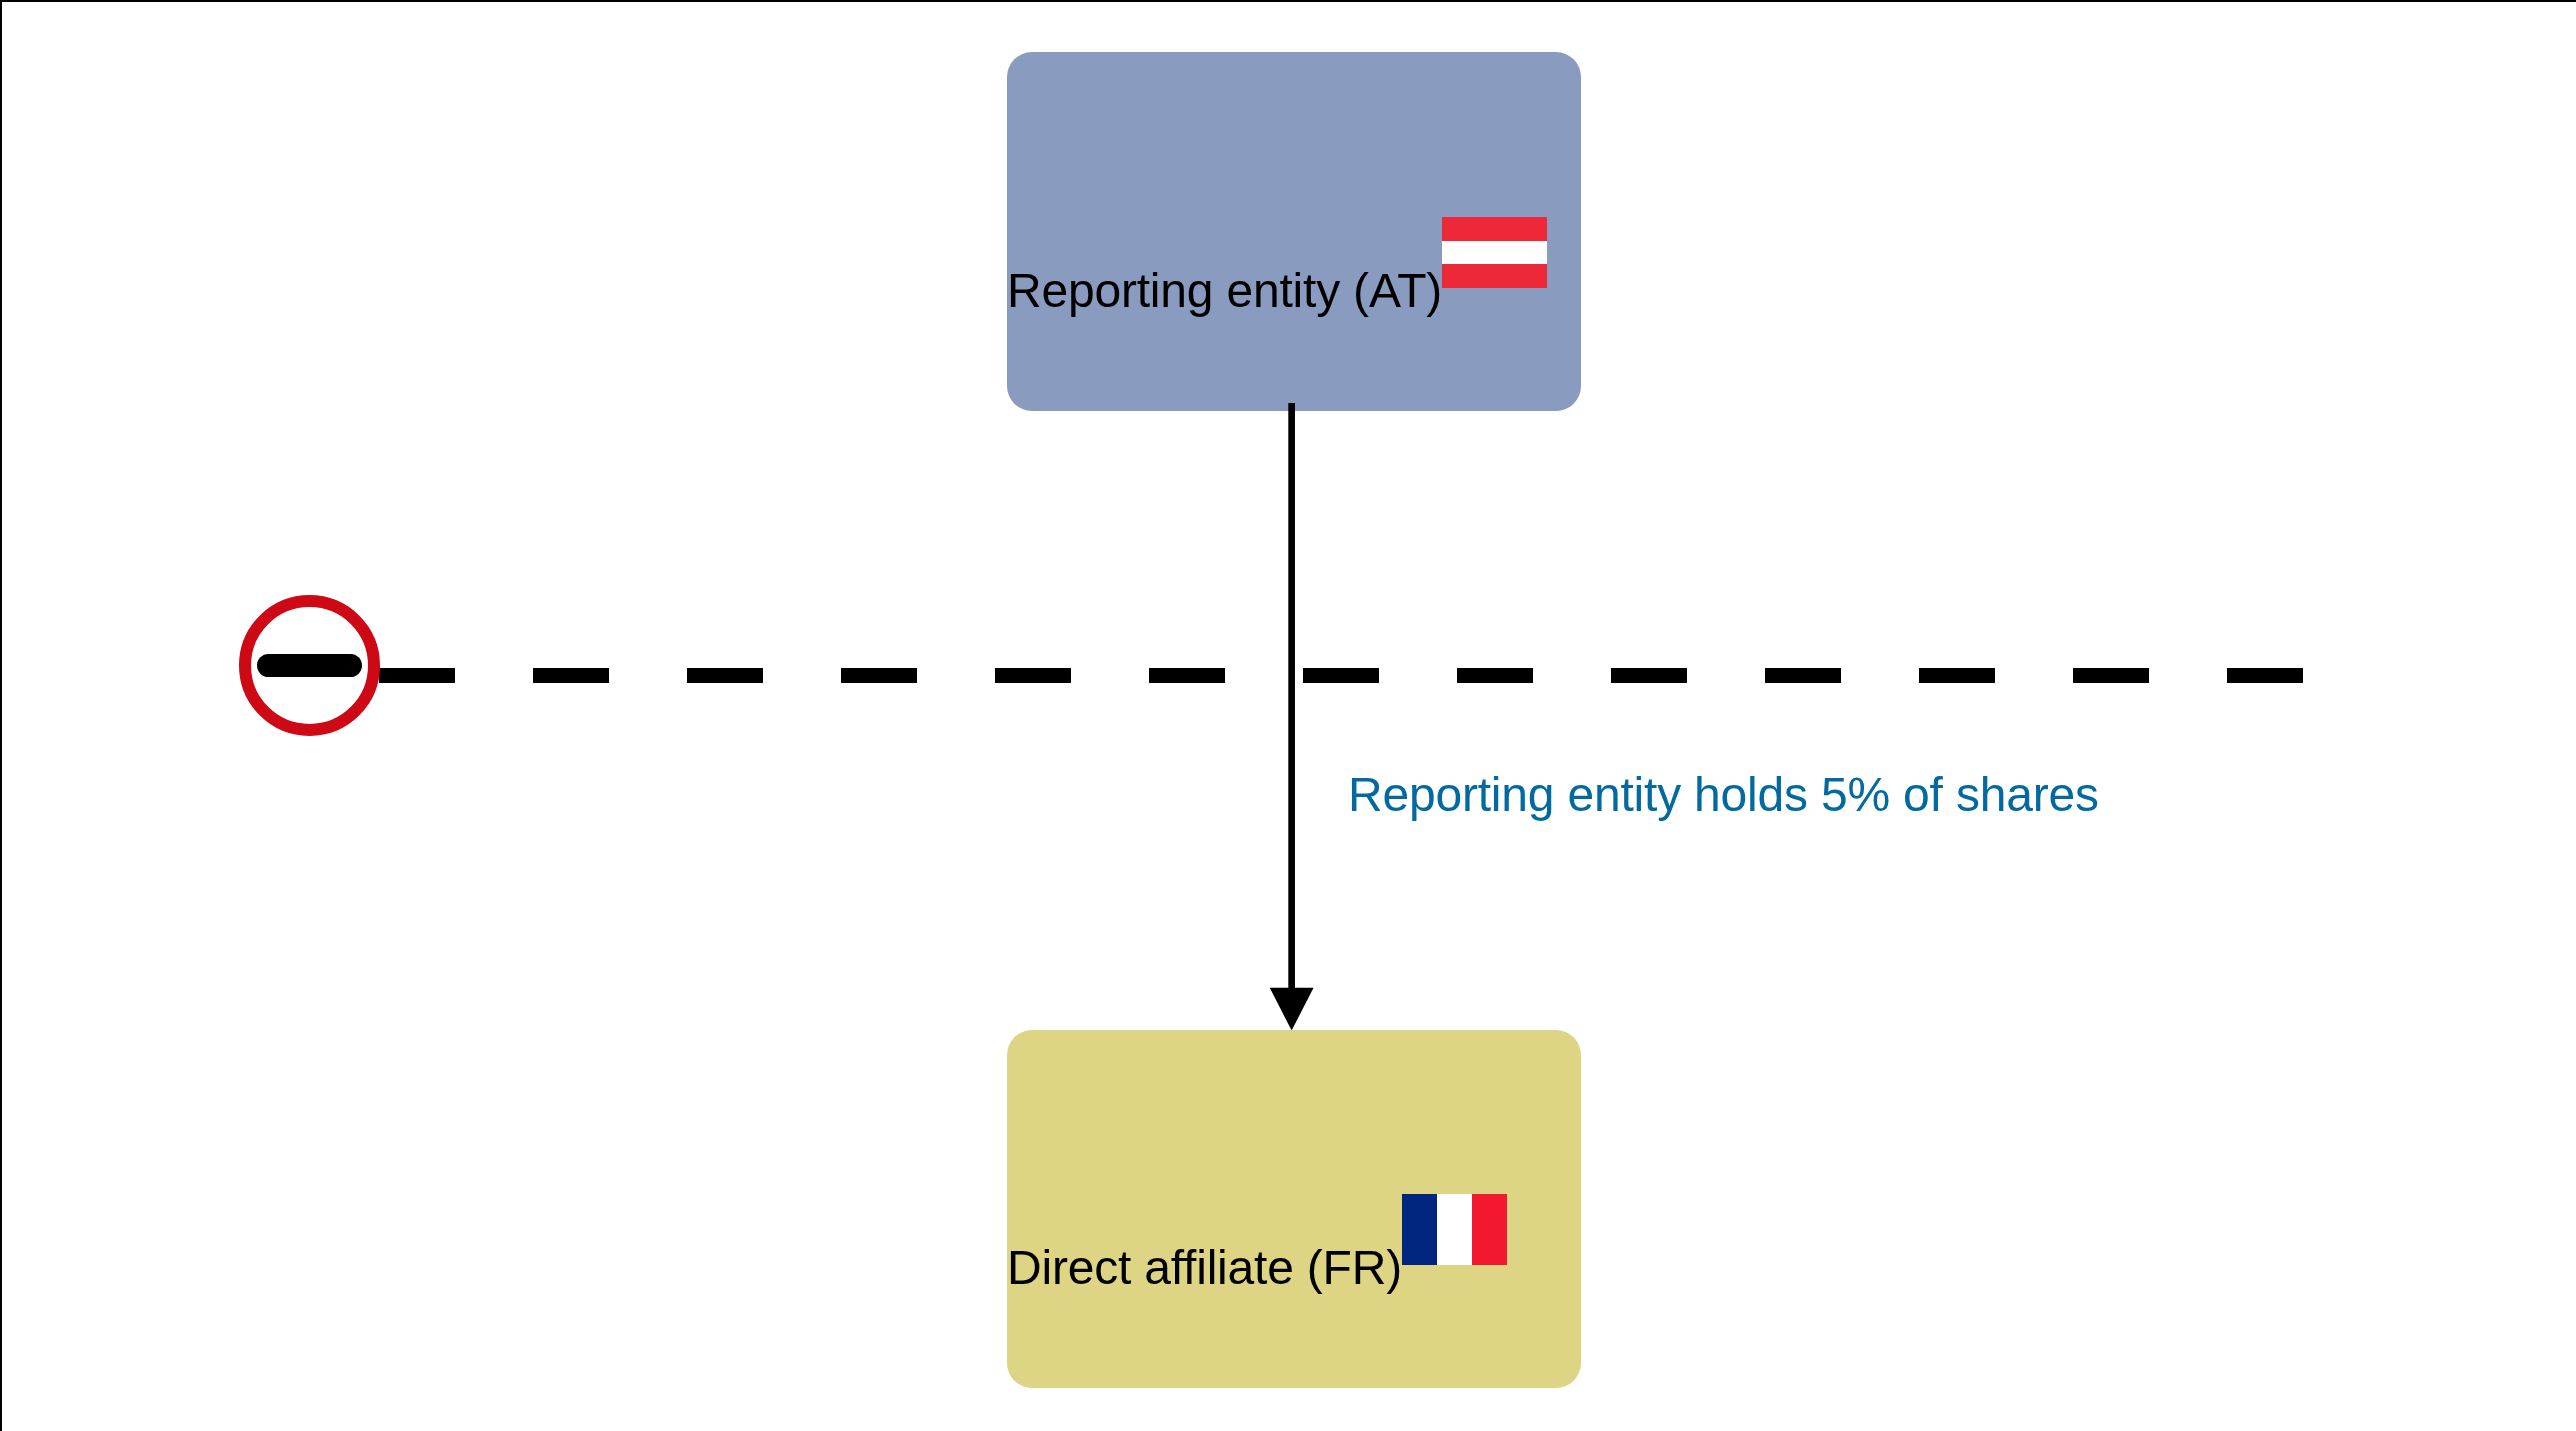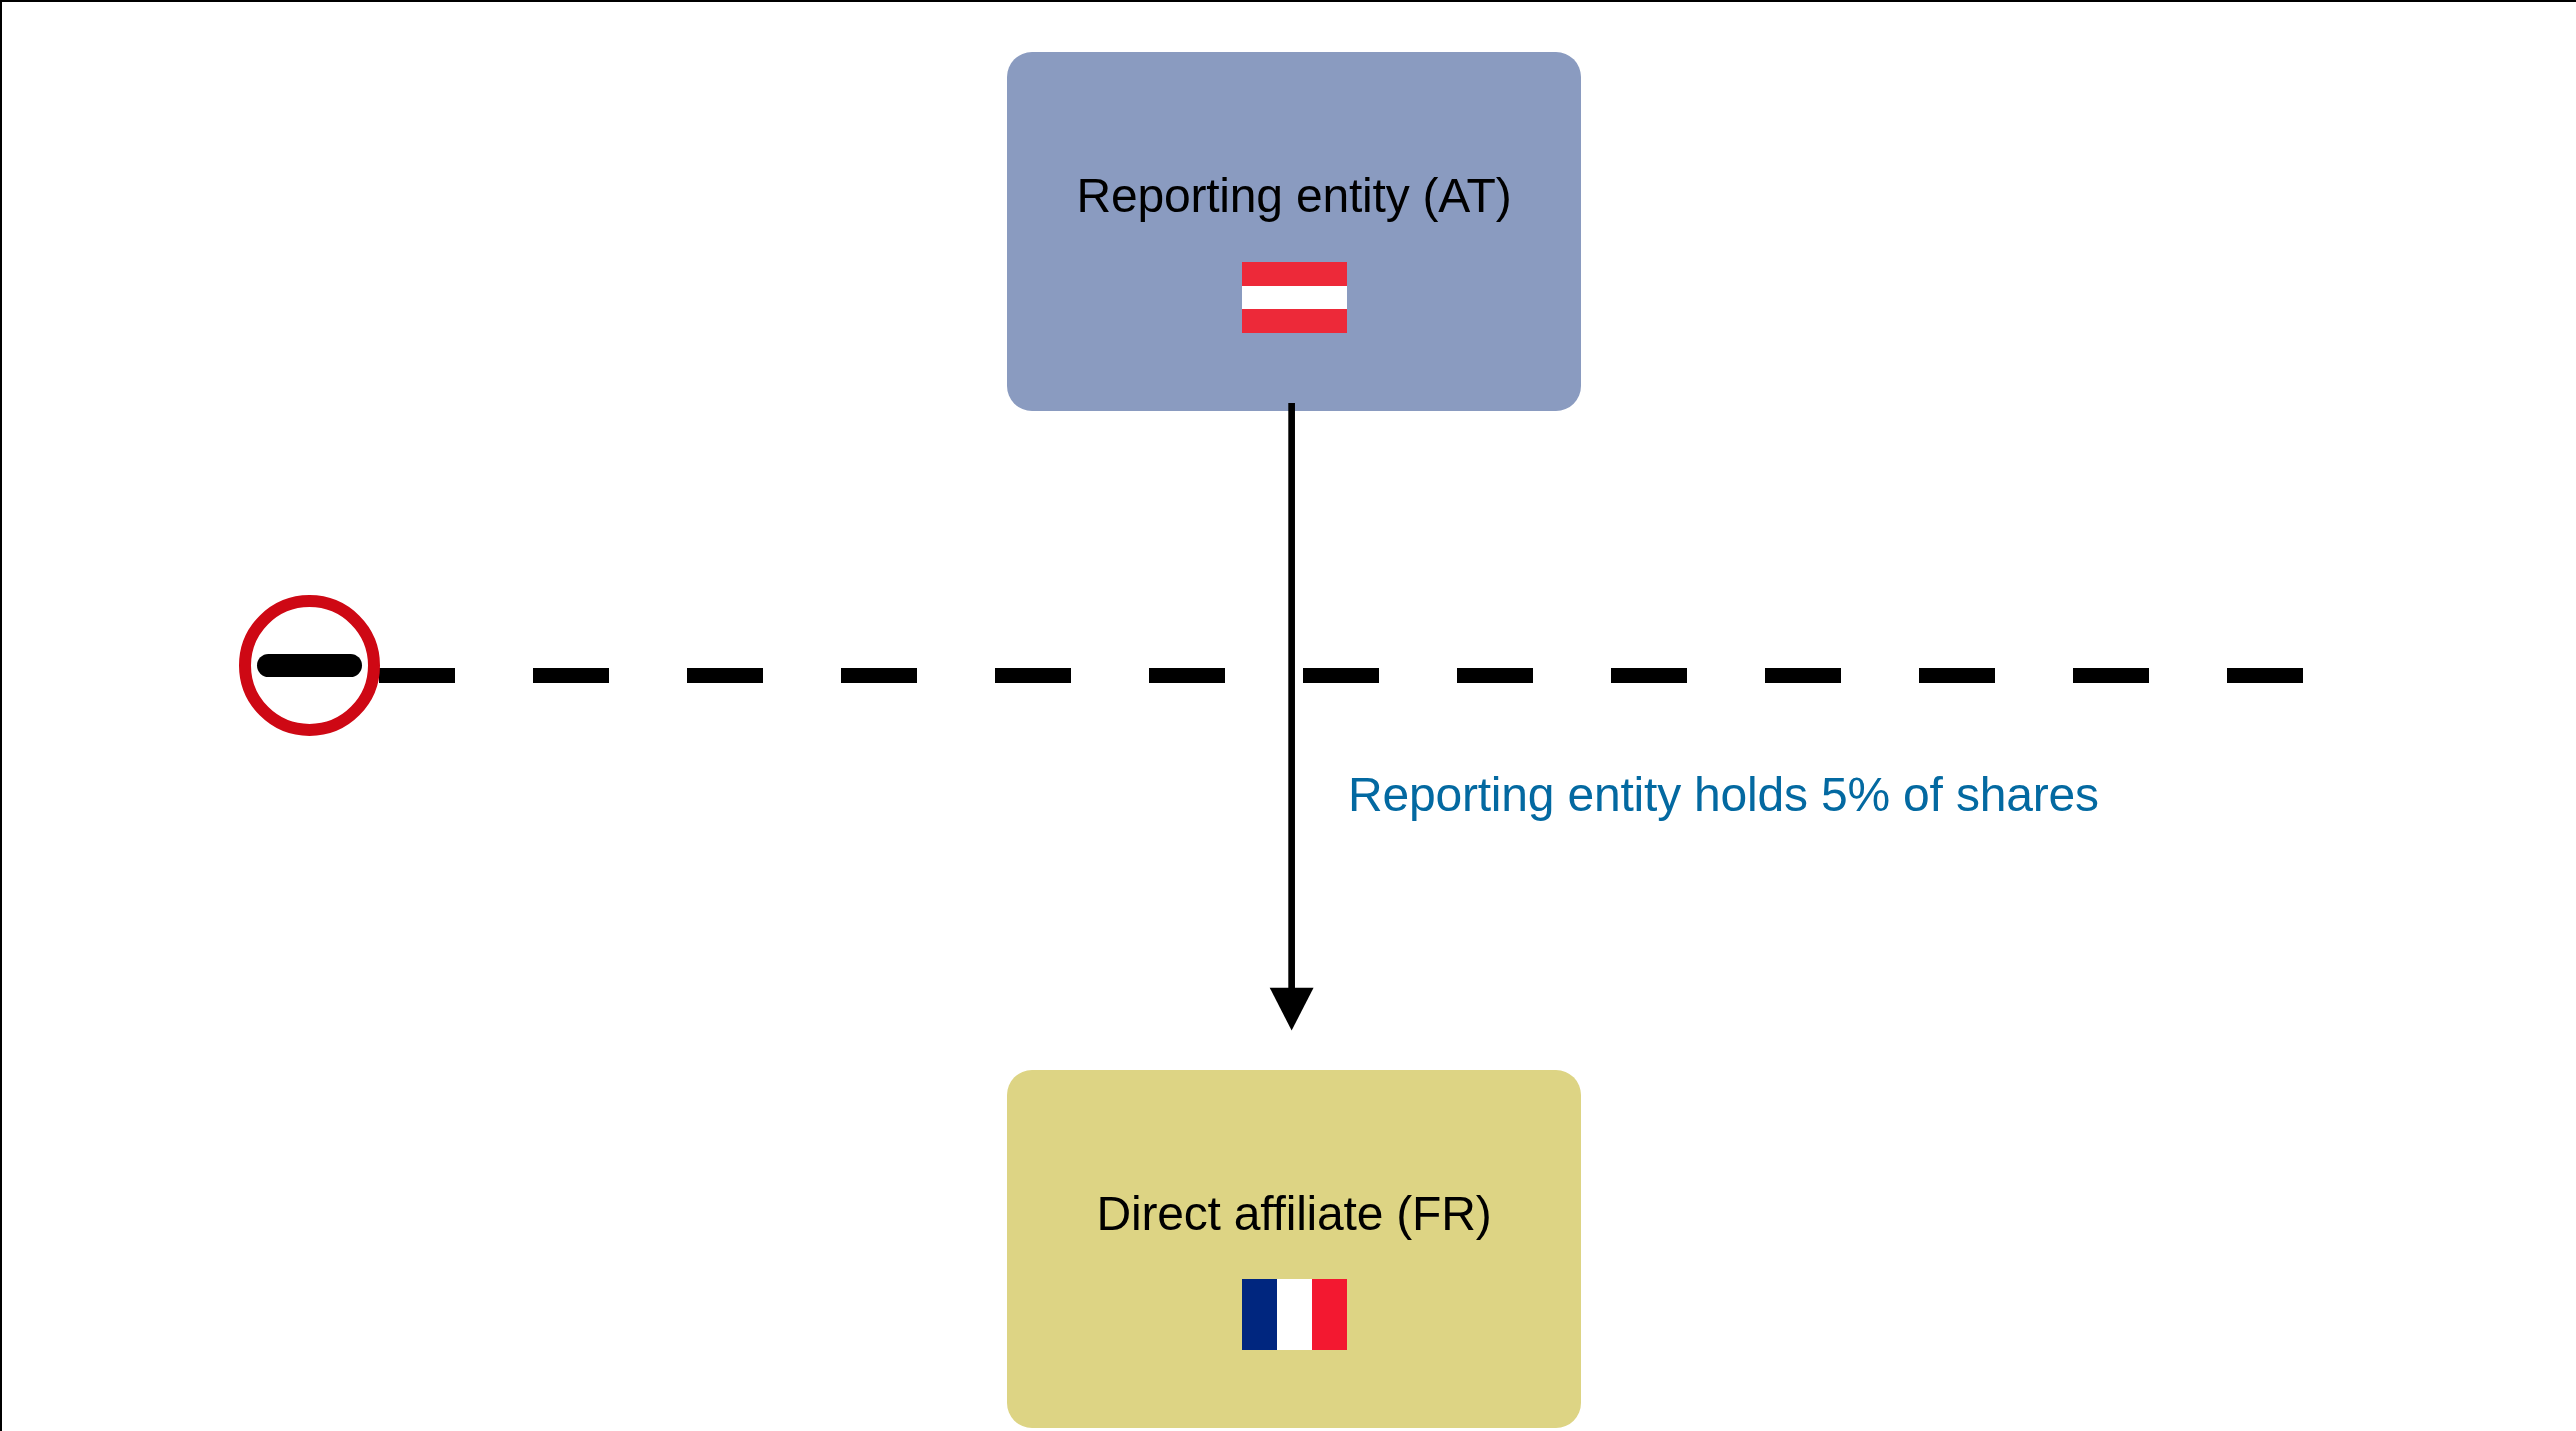--- a/index.html
+++ b/index.html
@@ -21,21 +21,21 @@
     border-left: 2.9px solid #000000;
     box-sizing: border-box;
   }
 
   
   .entity-box {
     position: absolute;
     border-radius: 25px;
     box-sizing: border-box;
     display: flex;
-    flex-direction: column;
+    flex-direction: row;
     align-items: center;
   }
   .entity-label {
     font-size: 48px;
     line-height: 1.05;
     color: #000000;
     white-space: nowrap;
     letter-spacing: -0.2px;
   }
   .flag {
@@ -59,21 +59,20 @@
     width: 105px;
     height: 71px;
   }
 
   #direct-affiliate-box {
     left: 1005px;
     top: 1028px;
     width: 574px;
     height: 358px;
     background: #DDD484;
-    margin-top: 40px;
   }
   #direct-affiliate-box .entity-label {
     margin-top: 119px;
   }
   #direct-affiliate-box .flag {
     margin-top: 40px;
     width: 105px;
     height: 71px;
   }
 

